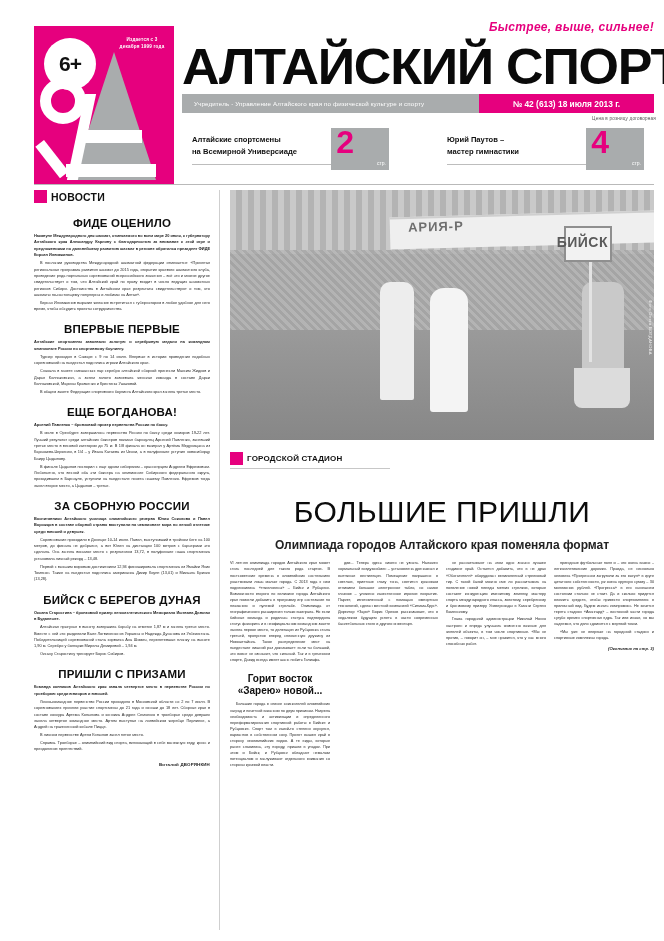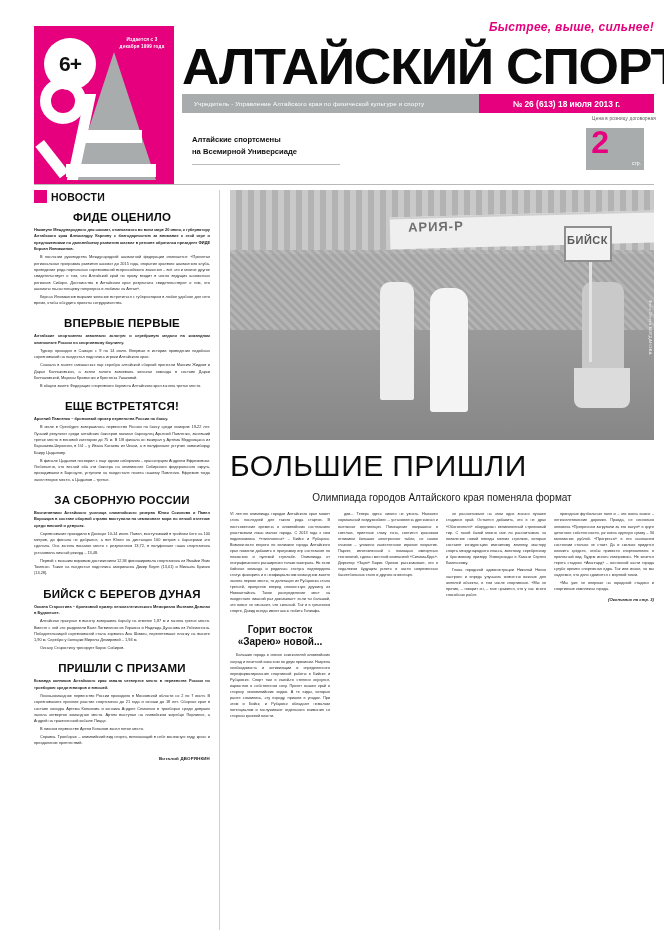--- a/index.html
+++ b/index.html
@@ -212,21 +212,21 @@
     font-size:10.5px;font-weight:bold;color:#111;letter-spacing:.2px;
   }
   .news-head{
     text-align:center;
     font-size:11.5px;
     font-weight:bold;
     letter-spacing:.2px;
     margin:11px 0 4px;
     color:#0d0d0d;
   }
-  .news-head.first{margin-top:8px;}
+  .news-head.first{margin-top:14px;}
   .news-lead{
     font-size:3.9px;
     line-height:1.62;
     text-align:justify;
     font-weight:bold;
     margin:0 0 2px;
     color:#222;
   }
   .news-p{
     font-size:3.9px;
@@ -268,31 +268,32 @@
   }
   .art-label{
     display:flex;align-items:center;gap:4px;
     margin:12px 0 0;
     padding-bottom:3px;
     border-bottom:1px solid #c7c7c7;
     width:160px;
   }
   .art-label .sec-name{font-size:8px;}
   .art-title{
+    text-align:center;
     font-size:30px;
     font-weight:normal;
     line-height:1.08;
     letter-spacing:.4px;
-    margin:10px 0 0;
+    margin:27px 0 0;
     color:#0b0b0b;
   }
   .art-sub{
     text-align:center;
-    font-size:10px;
-    font-weight:normal;
+    font-size:12px;
+    font-weight:bold;
     margin:10px 0 8px;
     color:#222;
   }
   .art-cols{
     display:flex;
     gap:8px;
     flex:1;
   }
   .art-col{
     flex:1;
@@ -324,21 +325,21 @@
   .ph-stand{position:absolute;left:0;top:0;width:100%;height:64px;
     background:repeating-linear-gradient(90deg,#c9c9c9 0 6px,#b3b3b3 6px 12px);}
   .ph-banner{position:absolute;left:160px;top:24px;width:265px;height:30px;background:#efefef;
     border-top:2px solid #cfcfcf;transform:rotate(-1.5deg);}
   .ph-banner-txt{position:absolute;left:178px;top:29px;font-size:13px;font-weight:bold;color:#6f6f6f;letter-spacing:1px;transform:rotate(-1.5deg);}
   .ph-field{position:absolute;left:0;top:140px;width:100%;height:110px;background:linear-gradient(#9a9a9a,#878787);}
   .ph-fence{position:absolute;left:0;top:60px;width:100%;height:86px;
     background:repeating-linear-gradient(45deg,#b8b8b8 0 3px,#a6a6a6 3px 6px);opacity:.85;}
   .ph-crowd{position:absolute;left:0;top:66px;width:100%;height:120px;}
   .ph-sign{position:absolute;right:42px;top:36px;width:44px;height:32px;background:#f2f2f2;border:2px solid #8f8f8f;}
-  .ph-sign-t{position:absolute;right:46px;top:44px;font-size:11px;font-weight:bold;color:#5a5a5a;letter-spacing:.5px;}
+  .ph-sign-t{position:absolute;right:46px;top:44px;font-size:14px;font-weight:bold;color:#5a5a5a;letter-spacing:.5px;}
   .ph-pole{position:absolute;right:62px;top:66px;width:3px;height:106px;background:#e3e3e3;}
   .ph-white1{position:absolute;left:150px;top:92px;width:34px;height:118px;background:#ededed;border-radius:10px 10px 2px 2px;}
   .ph-white2{position:absolute;left:200px;top:98px;width:38px;height:124px;background:#f4f4f4;border-radius:14px 14px 3px 3px;}
   .ph-maj{position:absolute;right:30px;top:92px;width:42px;height:118px;background:#c9c9c9;border-radius:10px 10px 0 0;}
   .ph-maj-skirt{position:absolute;right:24px;top:178px;width:56px;height:40px;background:#dcdcdc;border-radius:0 0 8px 8px;}
 </style>
 </head>
 <body>
 
 <div class="page">
@@ -358,35 +359,45 @@
         <div class="founded">Издается с 3 декабря 1999 года</div>
       </div>
       <div class="age-badge">6+</div>
     </div>
 
     <div class="motto">Быстрее, выше, сильнее!</div>
     <div class="paper-title">АЛТАЙСКИЙ СПОРТ</div>
 
     <div class="strip">
       <div class="strip-left">Учредитель - Управление Алтайского края по физической культуре и спорту</div>
-      <div class="strip-right">№ 26 (613) 18 июля 2013 г.</div>
+      <div class="strip-right">№ 42 (613) 18 июля 2013 г.</div>
     </div>
     <div class="price-note">Цена в розницу договорная</div>
 
     <div class="teasers">
       <div class="teaser">
         <div class="teaser-text">
             <div>Алтайские спортсмены</div>
             <div>на Всемирной Универсиаде</div>
           </div>
         <div class="teaser-rule"></div>
         <div class="teaser-box"></div>
         <div class="teaser-num">2</div>
         <div class="teaser-pg">стр.</div>
       </div>
+      <div class="teaser">
+        <div class="teaser-text">
+            <div>Юрий Паутов –</div>
+            <div>мастер гимнастики</div>
+          </div>
+        <div class="teaser-rule"></div>
+        <div class="teaser-box"></div>
+        <div class="teaser-num">4</div>
+        <div class="teaser-pg">стр.</div>
+      </div>
     </div>
   </div>
 
   <div class="rule-main"></div>
 
   <div class="content">
 
     <div class="col-news">
       <div class="sec-label">
         <span class="sec-swatch"></span>
@@ -395,21 +406,21 @@
       <div id="news-items">
           <div class="news-head first">ФИДЕ ОЦЕНИЛО</div>
           <p class="news-lead">Накануне Международного дня шахмат, отмечаемого во всем мире 20 июля, к губернатору Алтайского края Александру Карлину с благодарностью за внимание к этой игре и предложениями по дальнейшему развитию шахмат в регионе обратился президент ФИДЕ Кирсан Илюмжинов.</p>
           <p class="news-p">В послании руководства Международной шахматной федерации отмечается: «Принятая региональная программа развития шахмат до 2015 года, открытие краевого шахматного клуба, проведение ряда портальных соревнований всероссийского значения – всё это и многое другое свидетельствует о том, что Алтайский край по праву входит в число ведущих шахматных регионов Сибири. Достоинства в Алтайском крае результаты свидетельствуют о том, что шахматы по-настоящему популярны и любимы на Алтае».</p>
           <p class="news-p">Кирсан Илюмжинов выразил желание встретиться с губернатором в любое удобное для него время, чтобы обсудить проекты сотрудничества.</p>
           <div class="news-head">ВПЕРВЫЕ ПЕРВЫЕ</div>
           <p class="news-lead">Алтайские спортсмены завоевали золотую и серебряную медали на командном чемпионате России по спортивному боулингу.</p>
           <p class="news-p">Турнир проходил в Самаре с 9 по 14 июля. Впервые в истории проведения подобных соревнований на пьедестал поднялись игроки Алтайского края.</p>
           <p class="news-p">Сначала в зачете смешанных пар серебро алтайской сборной принесли Максим Жидков и Дарья Колпаковская, а затем золото завоевала женская команда в составе Дарьи Колпаковской, Марины Кравченко и Кристины Ушаковой.</p>
           <p class="news-p">В общем зачете Федерация спортивного боулинга Алтайского края заняла третье место.</p>
-          <div class="news-head">ЕЩЕ ВСТРЕТЯТСЯ!</div>
+          <div class="news-head">ЕЩЕ БОГДАНОВА!</div>
           <p class="news-lead">Арсений Павленко – бронзовый призер первенства России по боксу.</p>
           <p class="news-p">В июле в Оренбурге завершилось первенство России по боксу среди юниоров 19-22 лет. Лучший результат среди алтайских боксеров показал барнаулец Арсений Павленко, занявший третье место в весовой категории до 75 кг. В 1/8 финала он выиграл у Артёма Медуницына из Карачаево-Черкесии, в 1/4 – у Ивана Катаева из Чечни, а в полуфинале уступил новосибирцу Баиру Цыдыпову.</p>
           <p class="news-p">В финале Цыдыпов поспорил с еще одним сибиряком – красноярцем Андреем Ефремовым. Любопытно, что весной оба эти боксера на чемпионате Сибирского федерального округа, проходившем в Барнауле, уступили на пьедестале почета нашему Павленко. Ефремов тогда занял второе место, а Цыдыпов – третье.</p>
           <div class="news-head">ЗА СБОРНУЮ РОССИИ</div>
           <p class="news-lead">Воспитанники Алтайского училища олимпийского резерва Юлия Соколова и Павел Ворожцов в составе сборной страны выступили на чемпионате мира по легкой атлетике среди юношей и девушек.</p>
           <p class="news-p">Соревнования проходили в Донецке 10-14 июля. Павел, выступавший в тройном беге на 100 метров, до финала не добрался, а вот Юлия на дистанции 100 метров с барьерами это сделала. Она заняла восьмое место с результатом 13,72, в полуфинале наша спортсменка установила личный рекорд – 13,48.</p>
           <p class="news-p">Первой с высшим мировым достижением 12,94 финишировала спортсменка из Ямайки Яник Томпсон. Также на пьедестал поднялись американка Дикир Коупп (13,01) и Микаэль Бринко (13,28).</p>
           <div class="news-head">БИЙСК С БЕРЕГОВ ДУНАЯ</div>
           <p class="news-lead">Оксана Старостина – бронзовый призер легкоатлетического Мемориала Иштвана Дьюлаи в Будапеште.</p>
           <p class="news-p">Алтайская прыгунья в высоту завершила борьбу на отметке 1,87 м и заняла третье место. Вместе с ней это разделили Валя Логвиненко из Украины и Надежда Дусанова из Узбекистана. Победительницей соревнований стала хорватка Ана Шимич, перелетевшая планку на высоте 1,90 м. Серебро у болгарки Мирелы Демиревой – 1,94 м.</p>
@@ -436,20 +447,24 @@
         <div class="ph-white1"></div>
         <div class="ph-white2"></div>
         <div class="ph-maj"></div>
         <div class="ph-maj-skirt"></div>
         <div class="ph-pole"></div>
         <div class="ph-sign"></div>
         <div class="ph-sign-t">БИЙСК</div>
         <div class="photo-credit">Фото Олега БОГДАНОВА</div>
       </div>
 
+      <div class="art-label">
+        <span class="sec-swatch"></span>
+        <span class="sec-name">ГОРОДСКОЙ СТАДИОН</span>
+      </div>
 
       <div class="art-title">
         <div>БОЛЬШИЕ ПРИШЛИ</div>
       </div>
       <div class="art-sub">Олимпиада городов Алтайского края поменяла формат</div>
 
       <div class="art-cols">
         <div class="art-col">
           <p class="lead">VI летняя олимпиада городов Алтайского края может стать последней для такого рода стартов. В постсоветские времена в олимпийских состязаниях участвовали лишь малые города. С 2013 года к ним подключились «тяжеловесы» – Бийск и Рубцовск. Возможности второго по величине города Алтайского края помогли добавить в программу игр состязания по плаванию и пулевой стрельбе. Олимпиада от географического расширения только выиграла. Но если бийская команда и родилась статуса подтвердила статус фаворита и в неофициальном командном зачете заняла первое место, то делегация из Рубцовска стала третьей, пропустив вперед сплоченную дружину из Новоалтайска. Такое распределение мест на пьедестале лишний раз доказывает: если ты большой, это вовсе не означает, что сильный. Так и в греческом спорте, Давид всегда имеет шанс побить Голиафа.</p>
           <div class="sub-head">

